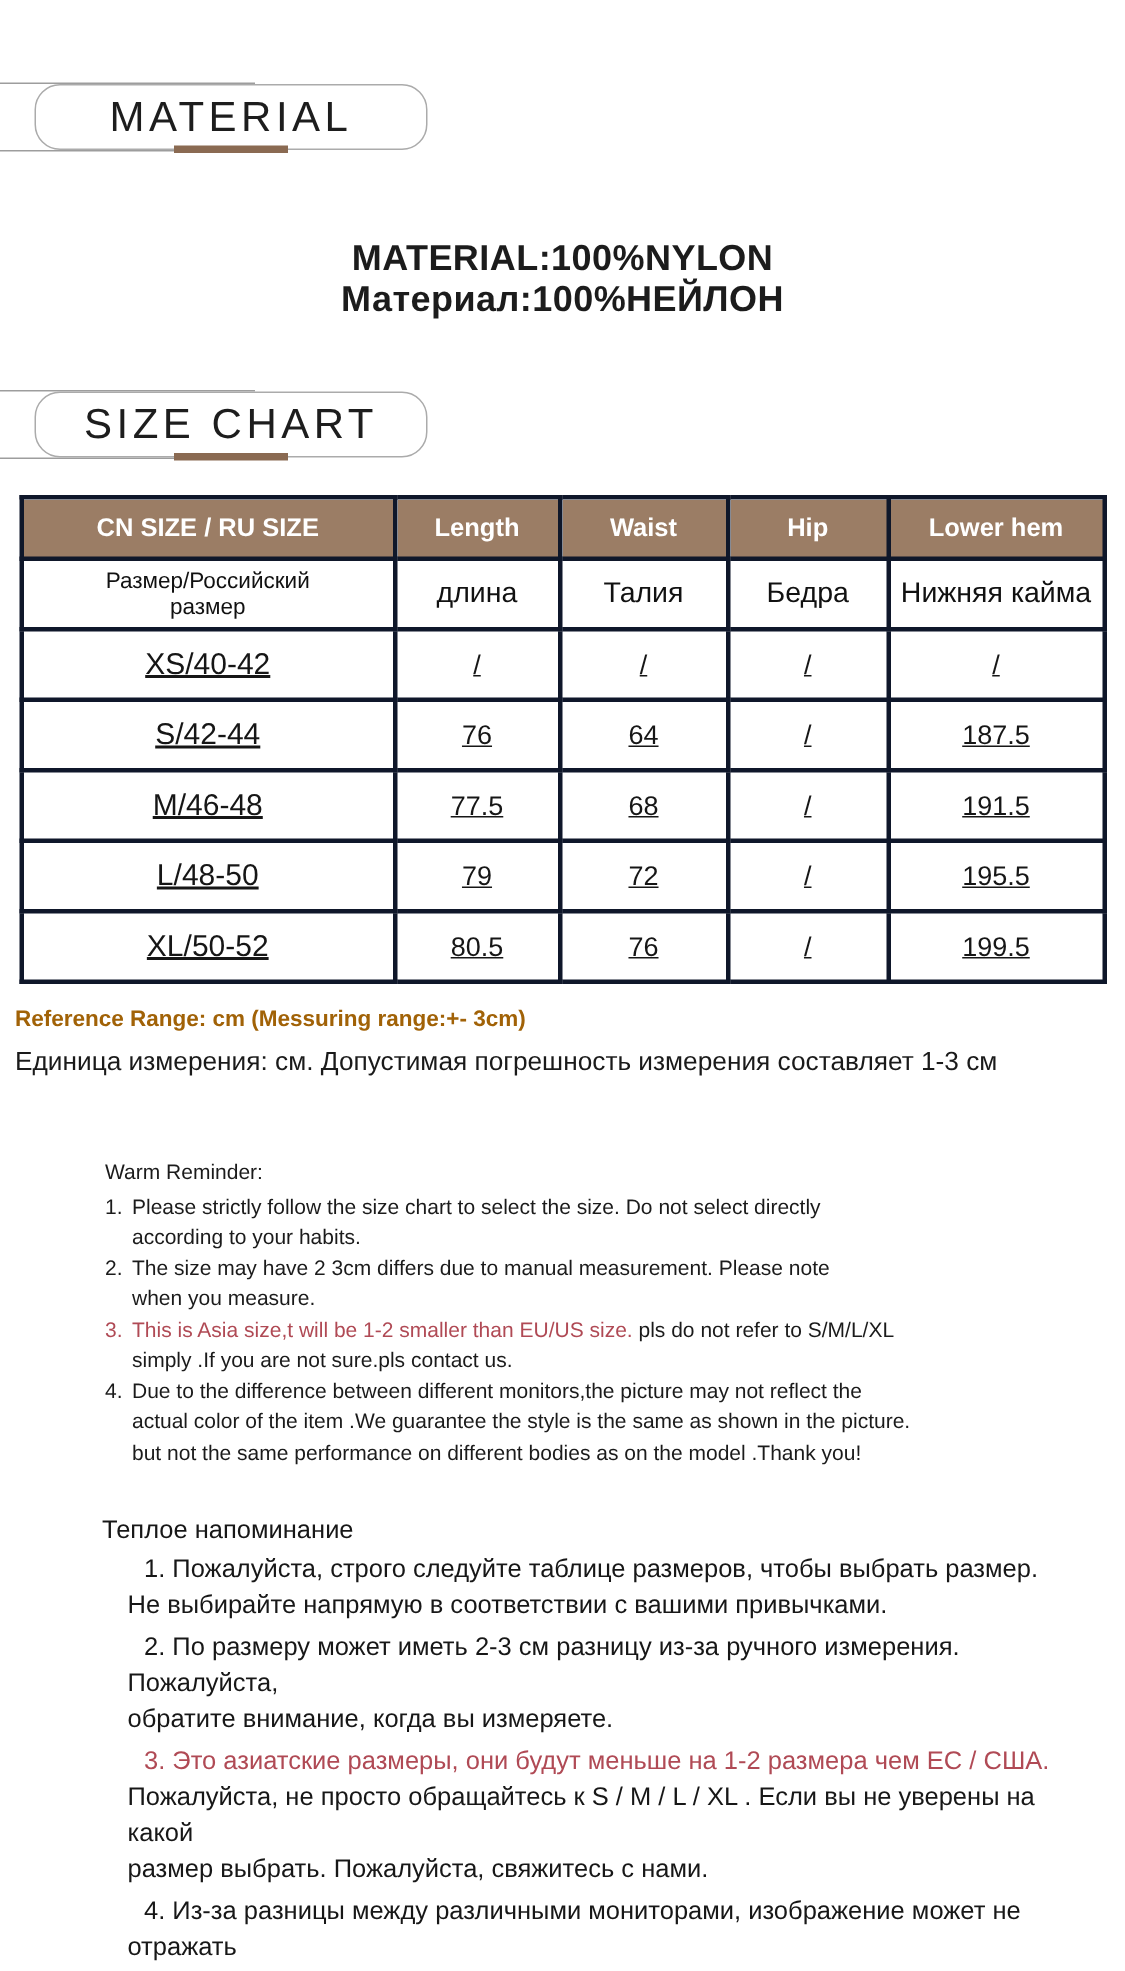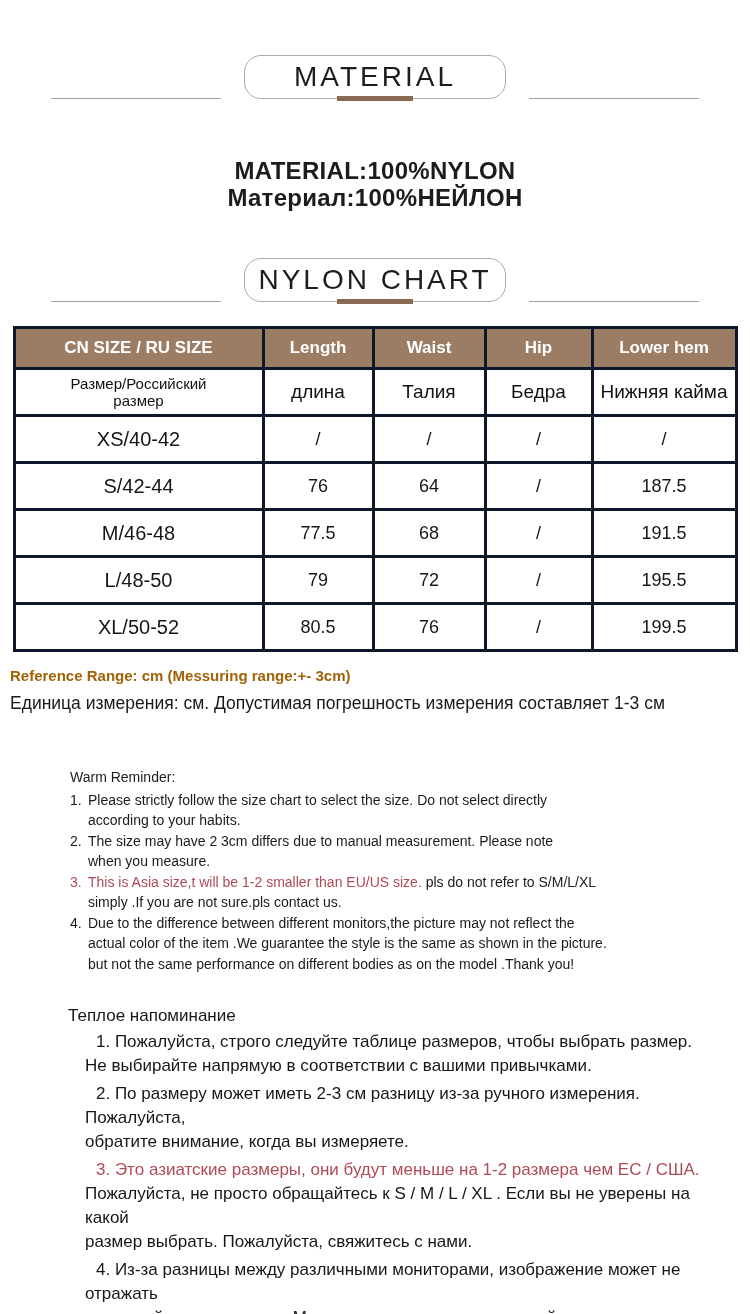--- a/index.html
+++ b/index.html
@@ -2,21 +2,21 @@
 <html><head>
 <meta charset="utf-8">
 <style>
   html,body{margin:0;padding:0;}
   body{
     width:750px;height:1314px;background:#ffffff;overflow:hidden;
     font-family:"Liberation Sans",sans-serif;color:#161616;
     -webkit-font-smoothing:antialiased;
   }
   
-  .section-header{display:flex;align-items:flex-end;justify-content:center;}
+  .section-header{display:flex;align-items:flex-start;justify-content:center;flex-direction:column;}
   .mat-header{margin-top:55px;}
   .size-header{margin-top:47px;}
   .hline{width:170px;height:1px;background:#9d9d9d;}
   .hbox{
     width:260px;height:42px;margin:0 23px;border:1px solid #ababab;
     border-radius:17px;position:relative;background:#fff;
     display:flex;align-items:center;justify-content:center;
   }
   .hbox .title{font-size:28px;letter-spacing:3px;color:#1d1d1d;font-weight:normal;}
   .accent{
@@ -28,21 +28,21 @@
     letter-spacing:.3px;line-height:27px;color:#1c1c1c;}
   
   table.size{border-collapse:collapse;margin:24px auto 0;width:722px;
     border:2px solid #000;table-layout:fixed;}
   table.size th,table.size td{border:3px solid #0f172a;text-align:center;padding:0;
     vertical-align:middle;overflow:hidden;}
   tr.brown th{background:#9b7d65;color:#ffffff;font-size:17px;font-weight:bold;height:38px;}
   tr.subhead td{height:44px;font-size:19px;color:#111;}
   tr.subhead td.sub0{font-size:15px;}
   tr.subhead td.sub0 span{display:inline-block;max-width:150px;line-height:17px;}
-  tbody.size-body td{height:44px;font-size:18px;}
+  tbody.size-body td{height:44px;font-size:18px;text-decoration:underline;}
   tbody.size-body td.c0{font-size:20px;}
   
   .ref{margin:15px 0 0 10px;}
   .ref-en{font-weight:bold;font-size:15px;color:#a16207;}
   .ref-ru{font-size:17.5px;margin-top:9px;color:#1a1a1a;}
   
   .reminder-en{margin:53px 95px 0 70px;font-size:14px;line-height:20.5px;color:#1b1b1b;}
   .rem-heading{margin-bottom:2px;}
   .rem-item{display:flex;}
   .rem-item .num{width:18px;flex:none;}
@@ -69,21 +69,21 @@
   </div>
 
   <div class="material-info">
     <div>MATERIAL:100%NYLON</div>
     <div>Материал:100%НЕЙЛОН</div>
   </div>
 
   <div class="section-header size-header">
     <span class="hline"></span>
     <div class="hbox">
-      <span class="title">NYLON CHART</span>
+      <span class="title">SIZE CHART</span>
       <span class="accent"></span>
     </div>
     <span class="hline"></span>
   </div>
 
   <table class="size">
     <colgroup>
       <col style="width:249px">
         <col style="width:110px">
         <col style="width:112px">

